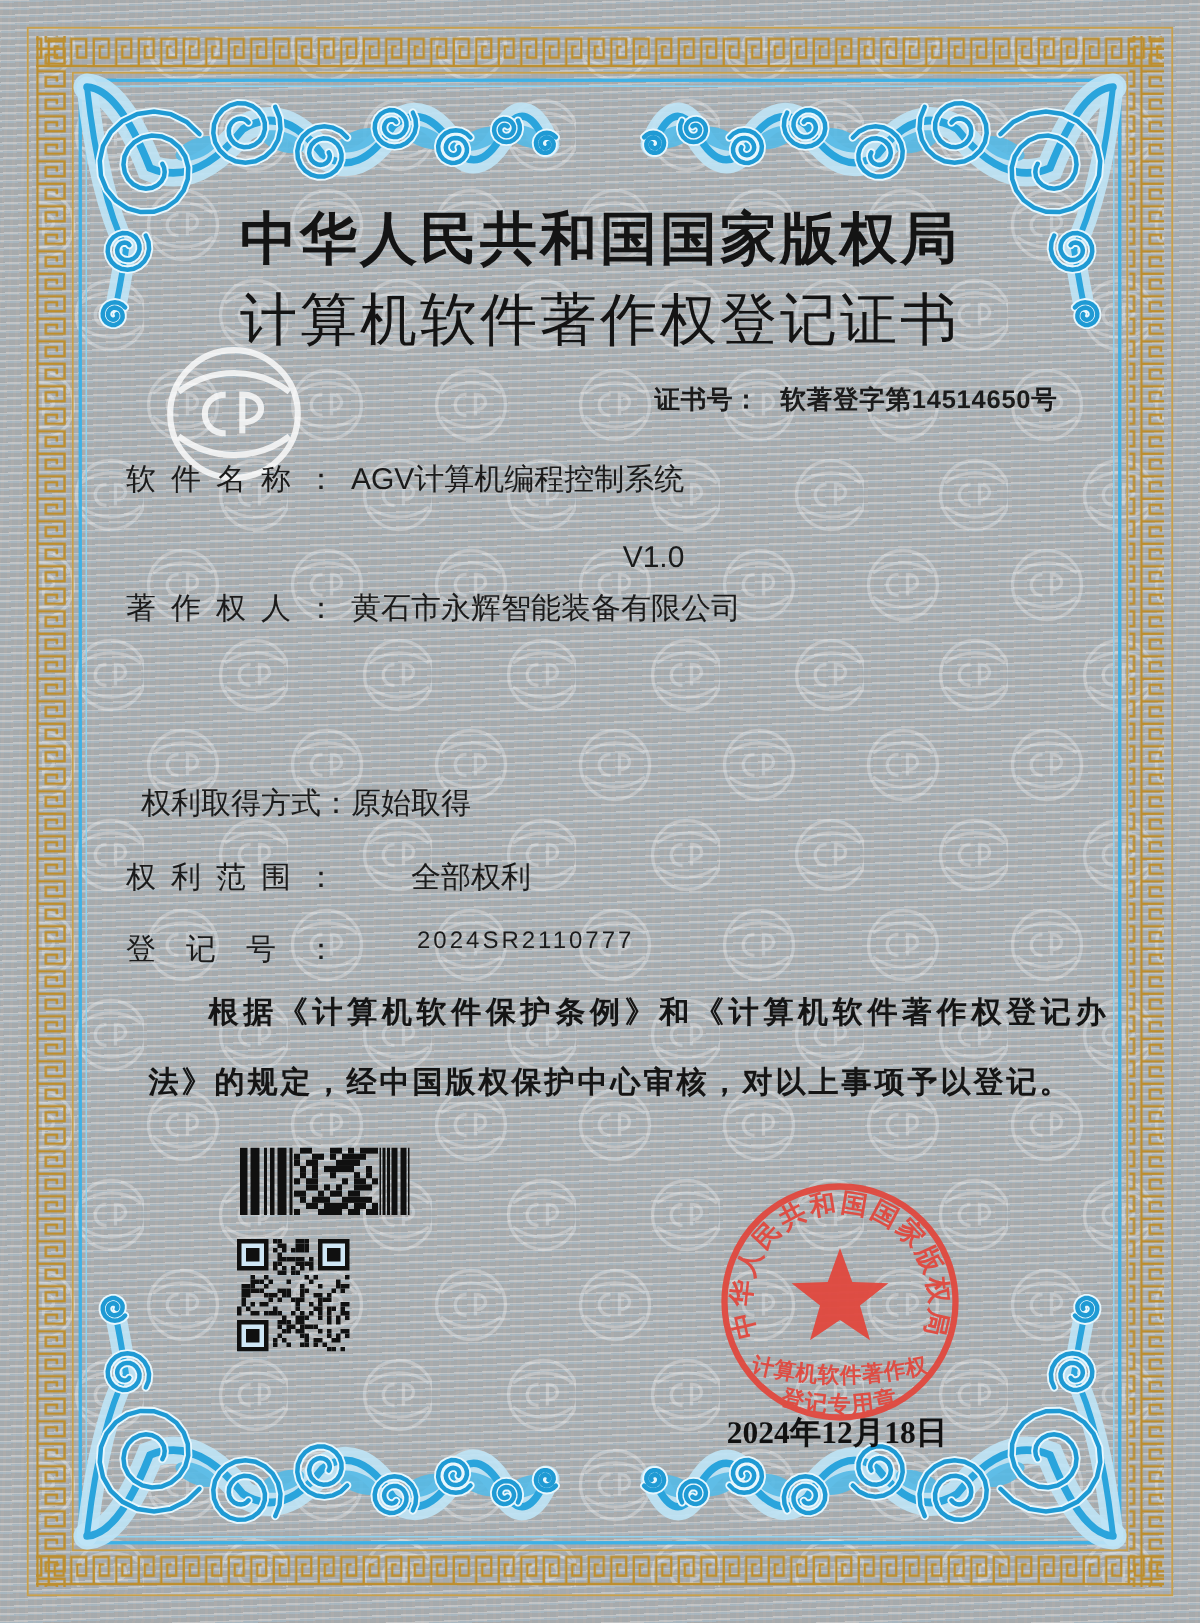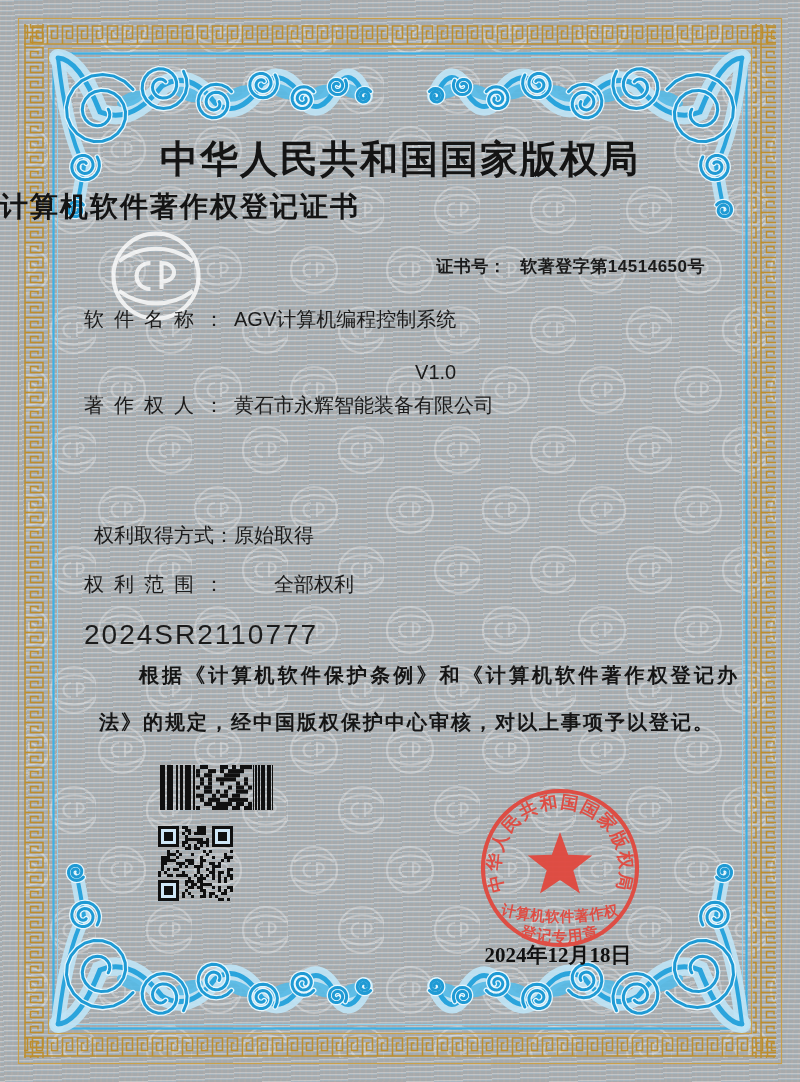--- a/index.html
+++ b/index.html
@@ -7,30 +7,30 @@
   .cert{position:relative;width:800px;height:1082px;background:#a3a3a3;overflow:hidden;}
   .bg-lines{position:absolute;inset:0;
     background:
       repeating-linear-gradient(178deg, rgba(255,255,255,.30) 0 1px, rgba(173,214,240,.28) 1px 2px, rgba(207,231,246,0) 2px 5px),
       repeating-linear-gradient(92deg, rgba(255,255,255,.10) 0 2px, rgba(186,222,243,.12) 2px 6px);
   }
   svg.layer{position:absolute;left:0;top:0;}
   .content{position:absolute;inset:0;z-index:2;color:#1b1b1b;}
   .authority{position:absolute;left:0;right:0;top:134px;text-align:center;
     font-family:"Liberation Serif","DejaVu Serif",serif;font-weight:700;font-size:38px;letter-spacing:2px;color:#141414;}
-  .cert-title{position:absolute;left:0;right:0;top:188px;text-align:left;
-    font-family:"Liberation Serif","DejaVu Serif",serif;font-weight:700;font-size:28px;letter-spacing:2px;color:#141414;}
+  .cert-title{position:absolute;left:0;right:0;top:188px;text-align:center;
+    font-family:"Liberation Serif","DejaVu Serif",serif;font-weight:400;font-size:38px;letter-spacing:2px;color:#141414;}
   .certno{position:absolute;right:95px;top:255px;display:flex;gap:14px;font-weight:700;font-size:17px;letter-spacing:.5px;align-items:flex-end;}
   .row{position:absolute;left:84px;display:flex;font-weight:400;font-size:20px;text-align:right;}
   .row .lab{flex:0 0 150px;white-space:nowrap;}
   .ls10{letter-spacing:10px;}
   .ls20{letter-spacing:20px;}
   .val{white-space:nowrap;}
   .val .v2{display:block;margin-top:28px;}
-  .mono-val{font-size:28px;letter-spacing:2px;}
+  .mono-val{font-size:16px;letter-spacing:2px;margin-left:34px;}
   .r-name{top:306px;}
   .r-owner{top:392px;}
   .r-acq{top:522px;}
   .r-scope{top:571px;gap:40px;}
   .r-reg{top:619px;}
   .statement{position:absolute;left:99px;top:652px;width:640px;font-weight:700;font-size:20px;
     line-height:47px;text-indent:2em;letter-spacing:2px;text-align:justify;color:#151515;}
   .barcode{position:absolute;left:160px;top:765px;z-index:2;}
   .qrcode{position:absolute;left:158px;top:826px;z-index:2;}
   .seal{position:absolute;left:470px;top:775px;z-index:3;opacity:.93;}
@@ -233,20 +233,21 @@
       <span class="lab ls10">著作权人：</span>
       <span class="val">黄石市永辉智能装备有限公司</span>
     </div>
 
     <div class="row r-scope">
       <span class="lab ls10">权利范围：</span>
       <span class="val">全部权利</span>
     </div>
 
     <div class="row r-reg">
+      <span class="lab ls20">登记号：</span>
       <span class="val mono-val">2024SR2110777</span>
     </div>
 
     <div class="statement">根据《计算机软件保护条例》和《计算机软件著作权登记办法》的规定，经中国版权保护中心审核，对以上事项予以登记。</div>
 
     <div class="date">2024年12月18日</div>
   </div>
 
   <svg class="barcode" width="117" height="45" viewBox="0 0 117 45">
       <rect x="0" y="0" width="5" height="45" fill="#101010"></rect>

